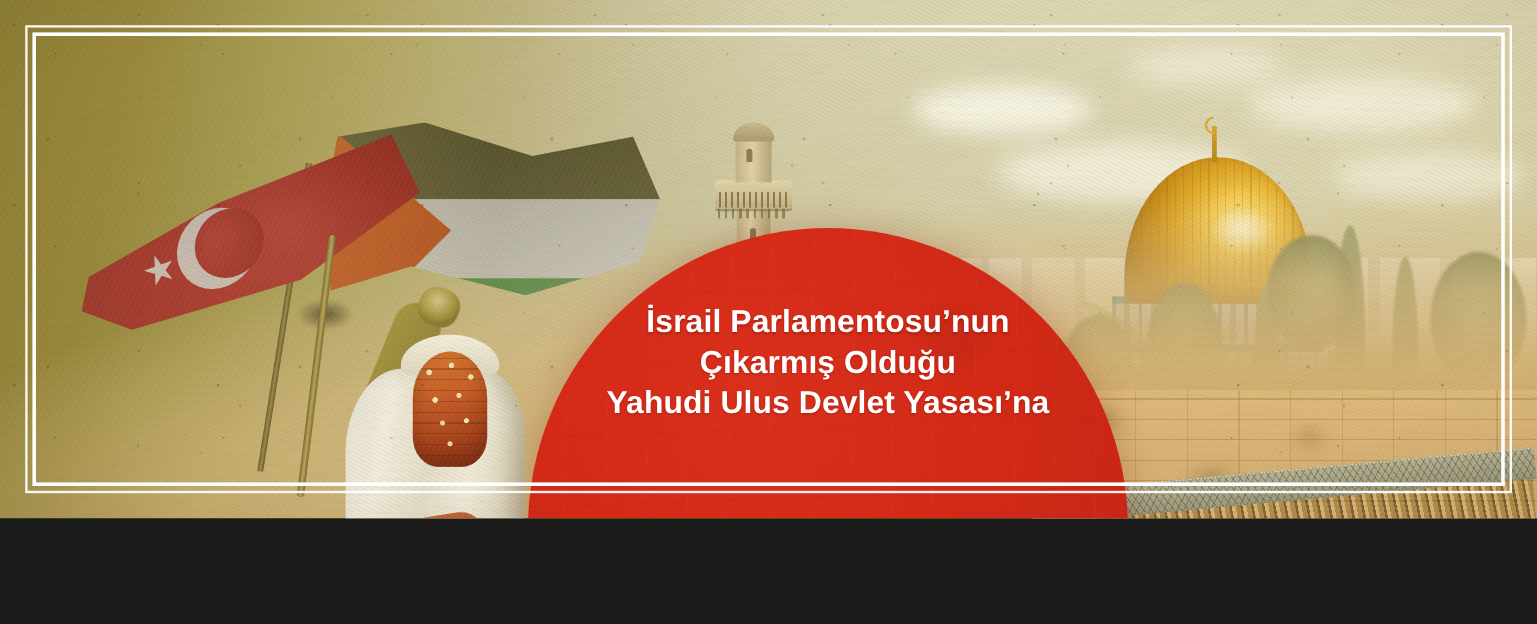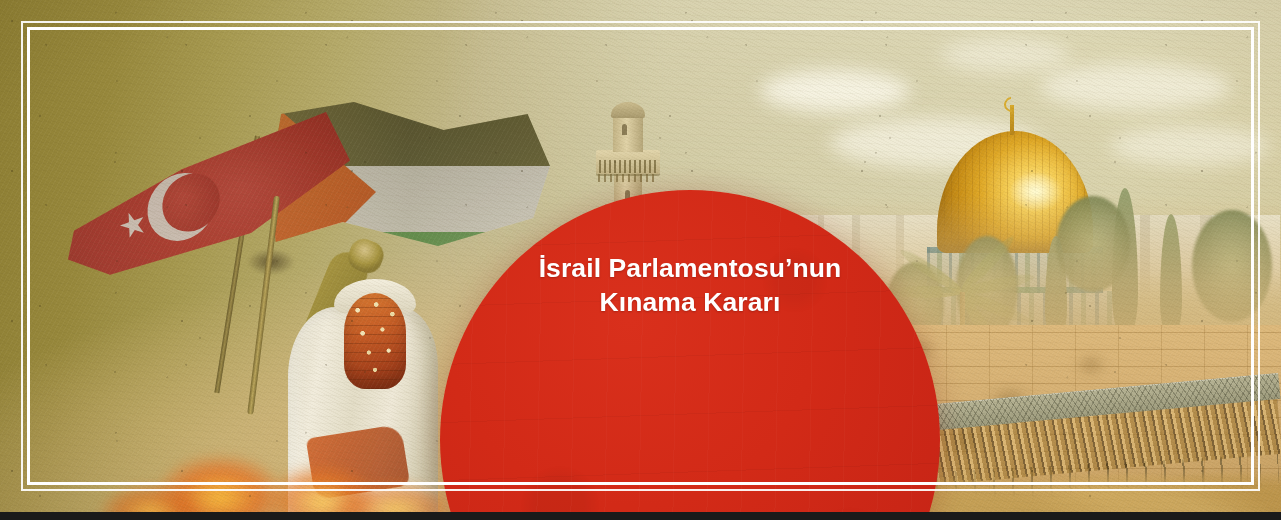--- a/index.html
+++ b/index.html
@@ -1,21 +1,21 @@
 <!DOCTYPE html>
 <html><head>
 <meta charset="utf-8">
 <style>
   * { margin:0; padding:0; box-sizing:border-box; }
   html,body { background:#1a1a1a; }
   body { font-family:"Liberation Sans", sans-serif; }
 
   #banner {
     position:relative;
-    width:1281px; height:512px;
+    width:1281px; height:432px;
     overflow:hidden;
     background:#4d7c0f;
   }
 
   
   .layer { position:absolute; inset:0; }
 
   
   .bg-base {
     background:
@@ -565,19 +565,20 @@
   <div class="layer bg-grain"></div>
   <div class="layer bg-speck"></div>
   <div class="layer bg-vignette"></div>
 
   <div id="red-circle">
     <div class="grunge"></div>
   </div>
 
   <div id="headline">
     <span class="ln">İsrail Parlamentosu’nun</span>
-    <span class="ln">Kınama Kararı</span>
+    <span class="ln">Çıkarmış Olduğu</span>
+    <span class="ln">Yahudi Ulus Devlet Yasası’na</span>
   </div>
 
   <div id="frame-outer"></div>
   <div id="frame-inner"></div>
 
 </div>
 
 </body></html>

